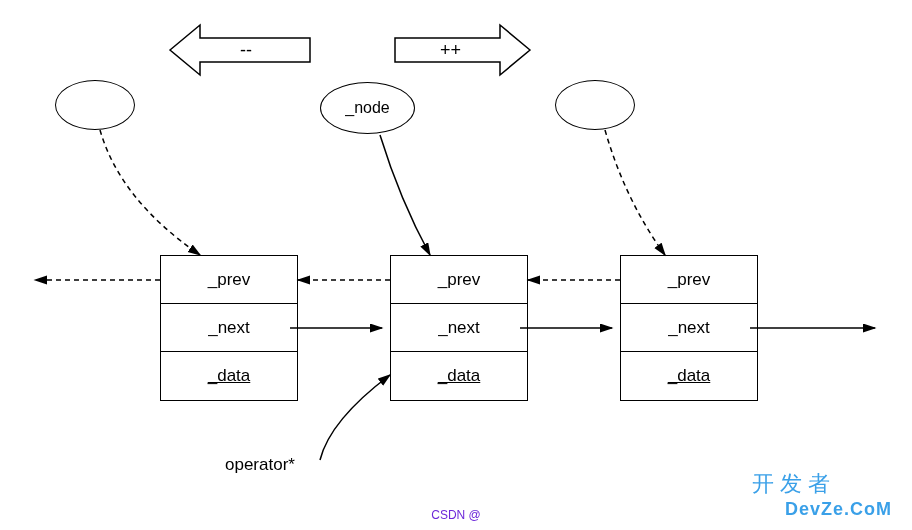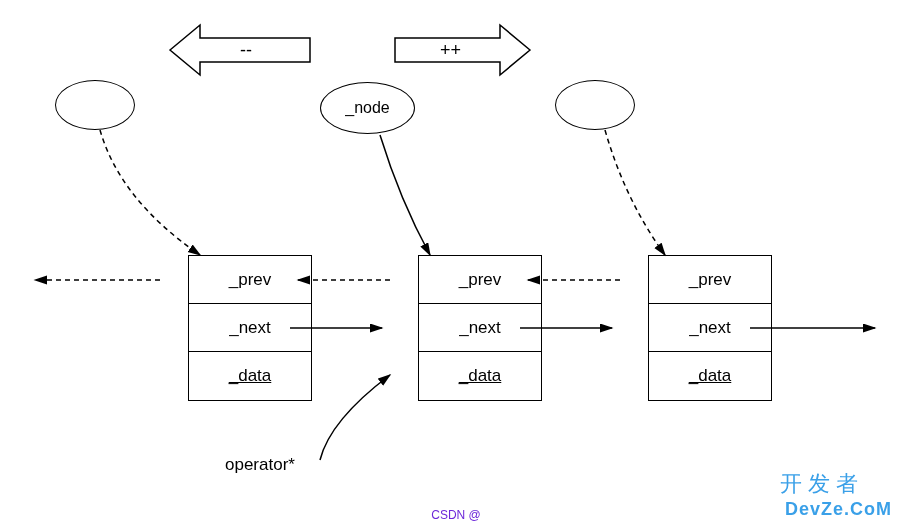--- a/index.html
+++ b/index.html
@@ -7,23 +7,22 @@
     margin: 0;
     width: 912px;
     height: 530px;
     font-family: Arial, sans-serif;
     position: relative;
     background: #fff;
     overflow: hidden;
   }
   .node-box {
     position: absolute;
-    width: 124px;
+    width: 138px;
     border: 1px solid #000;
-    margin-left: 28px;
   }
   .cell {
     height: 48px;
     border-bottom: 1px solid #000;
     display: flex;
     align-items: center;
     justify-content: center;
     font-size: 17px;
   }
   .cell:last-child { border-bottom: none; text-decoration: underline; }
@@ -38,21 +37,21 @@
     font-size: 16px;
   }
   .label {
     position: absolute;
     font-size: 17px;
   }
   .watermark-right {
     position: absolute;
     right: 20px;
     bottom: 10px;
-    text-align: center;
+    text-align: left;
   }
   .watermark-right .cn {
     color: #3aa0e8;
     font-size: 22px;
     letter-spacing: 6px;
     font-family: "Microsoft YaHei", sans-serif;
   }
   .watermark-right .en {
     color: #3aa0e8;
     font-size: 18px;

